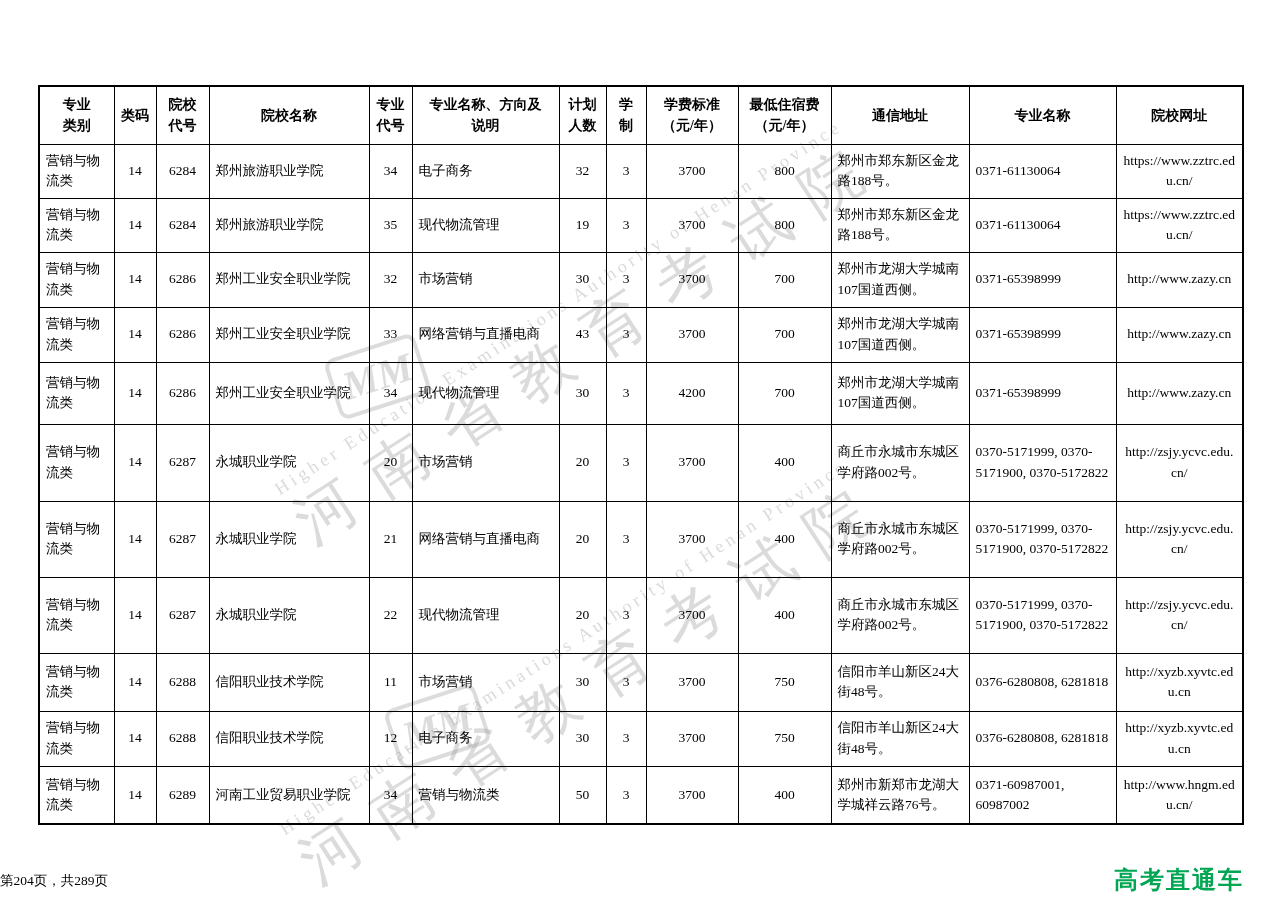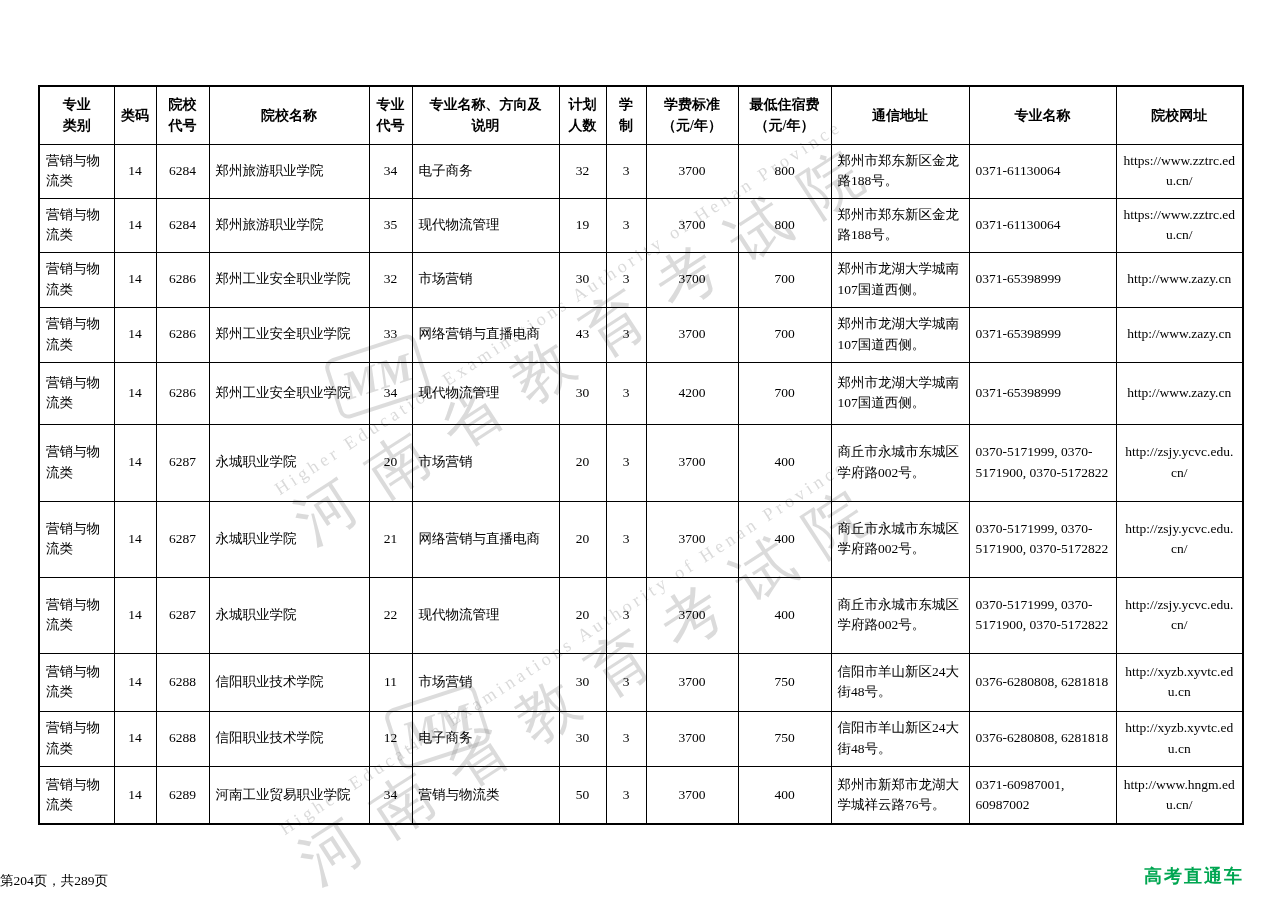--- a/index.html
+++ b/index.html
@@ -90,21 +90,21 @@
     left: 0; right: 0;
     top: 872px;
     text-align: left;
     font-size: 13.5px;
     z-index: 1;
   }
   .brand {
     position: absolute;
     top: 864px;
     right: 36px;
-    font-size: 18px;
+    font-size: 24px;
     font-weight: bold;
     letter-spacing: 2px;
     z-index: 1;
     font-family: "Liberation Sans", "DejaVu Sans", sans-serif;
   }
 </style>
 </head>
 <body>
 
 <div class="page">

